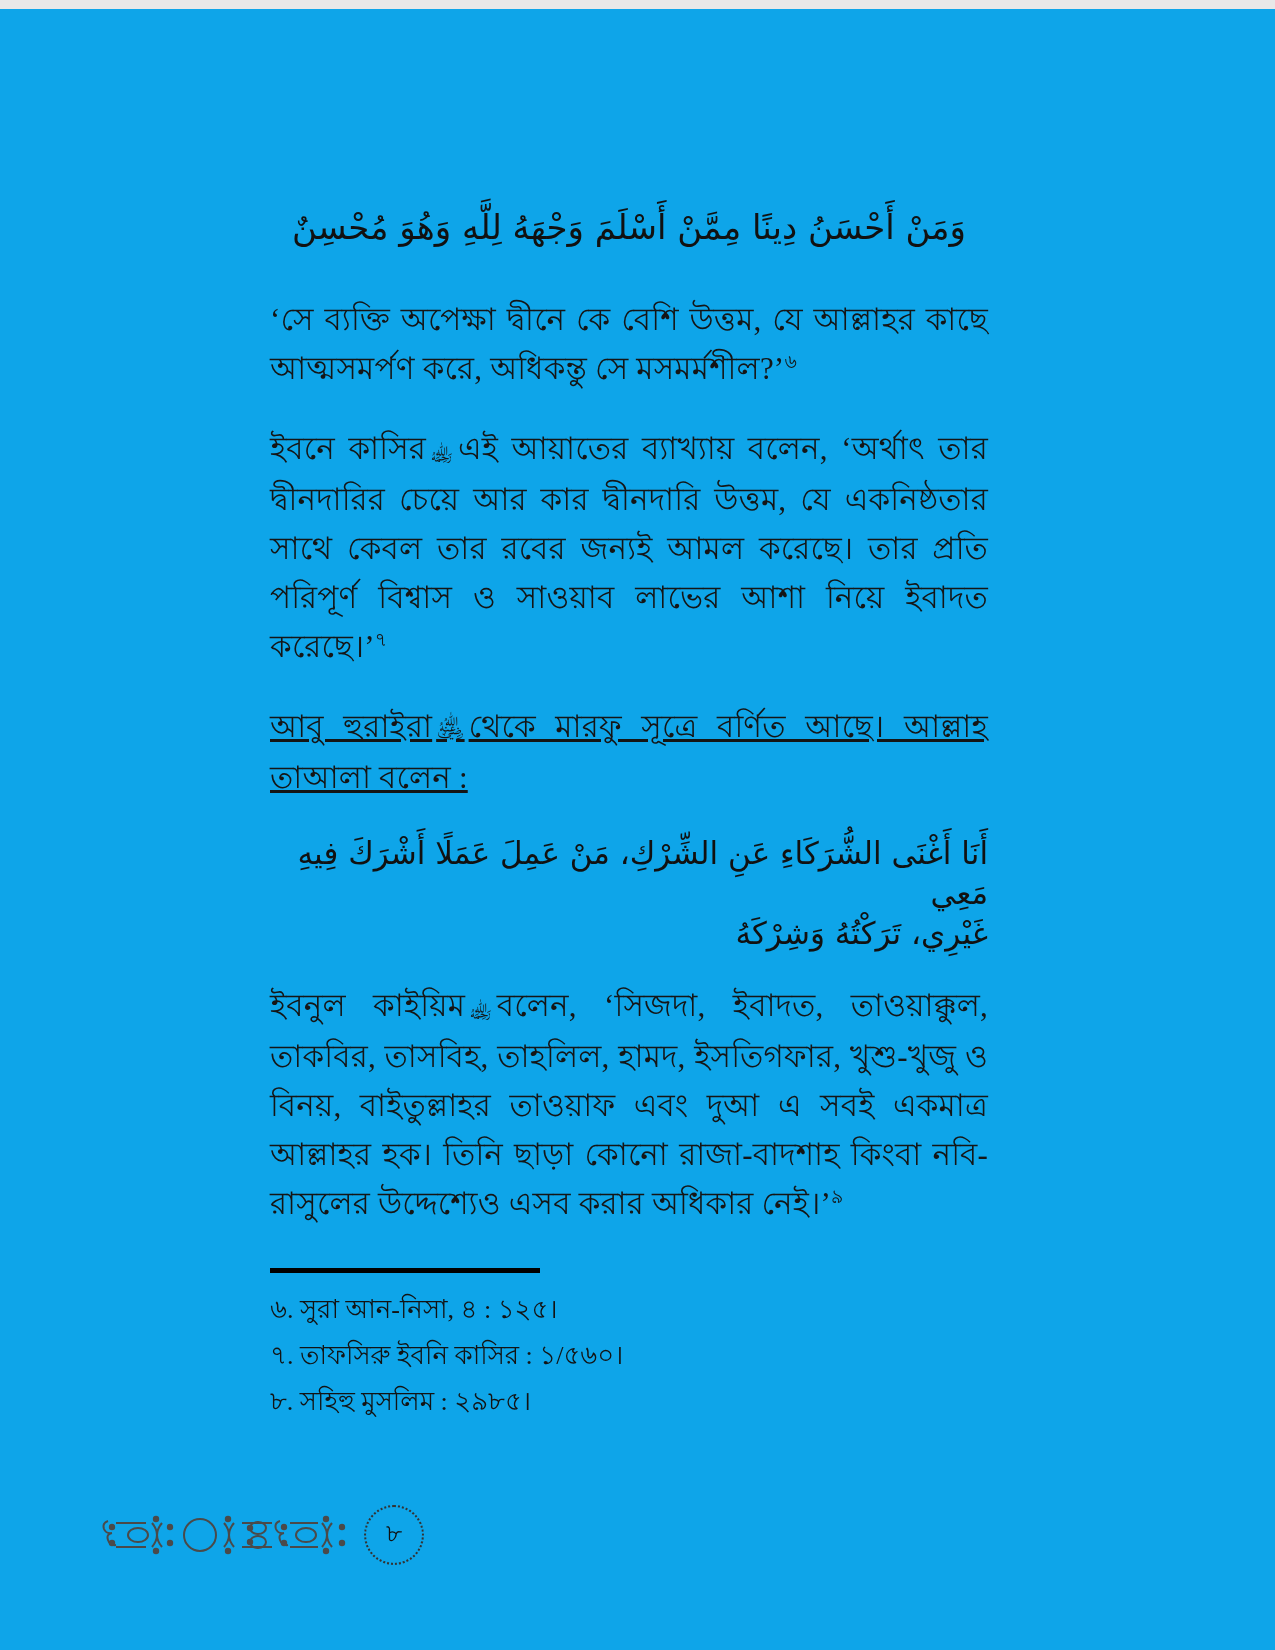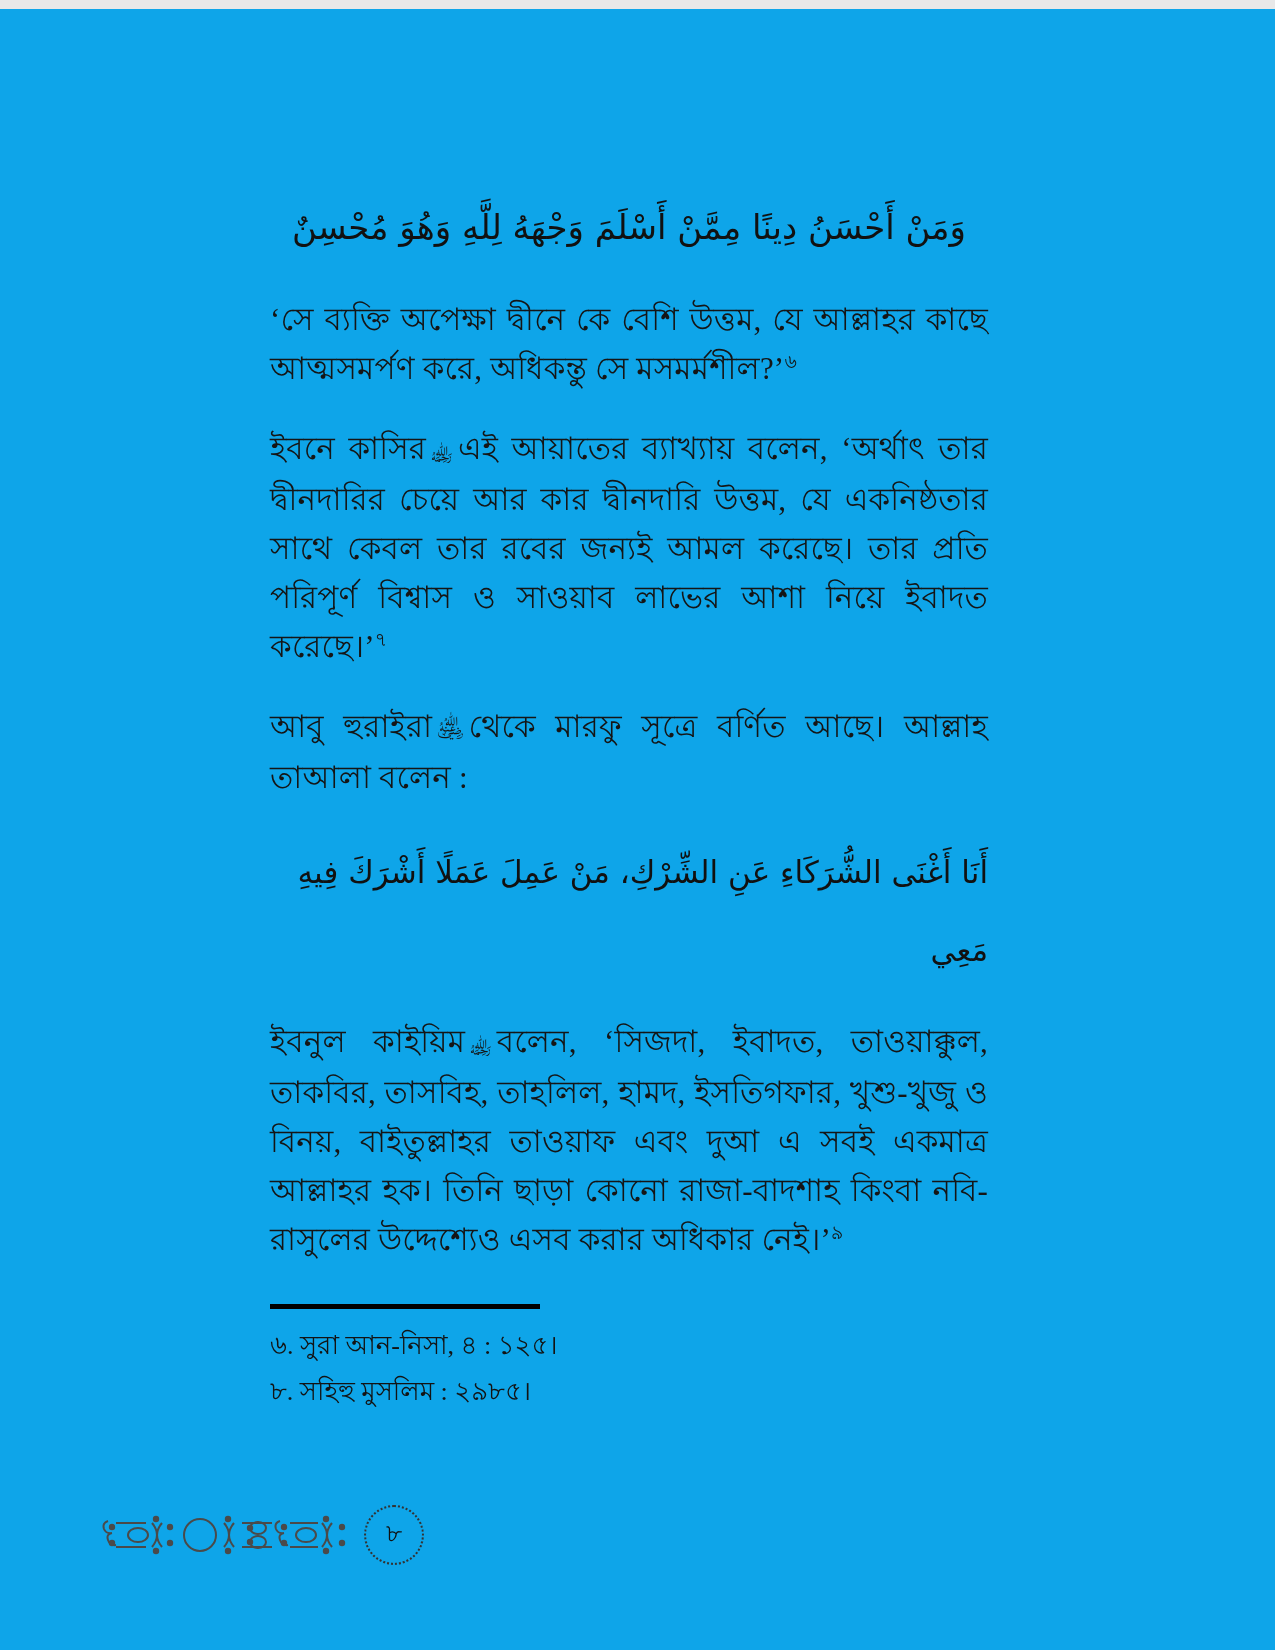--- a/index.html
+++ b/index.html
@@ -31,27 +31,27 @@
     line-height: 64px;
   }
   .bn-para {
     text-align: justify;
     font-size: 31px;
     line-height: 49px;
     letter-spacing: 0.2px;
   }
   .p-translation { margin-top: 36px; }
   .p-ibn-kathir  { margin-top: 28px; }
-  .p-abu-huraira { margin-top: 30px; }
+  .p-abu-huraira { margin-top: 30px; text-decoration: underline; }
   .p-hadith-tr   { margin-top: 22px; }
   .p-qayyim      { margin-top: 28px; }
   .arabic-hadith {
     margin-top: 16px;
     font-size: 31px;
-    line-height: 78px;
+    line-height: 40px;
     text-align: right;
   }
   sup.fn-ref {
     font-size: 19px;
     line-height: 0;
     vertical-align: super;
   }
   .honorific {
     font-family: "DejaVu Sans", sans-serif;
     font-size: 26px;
@@ -100,29 +100,31 @@
     <div class="arabic arabic-verse">وَمَنْ أَحْسَنُ دِينًا مِمَّنْ أَسْلَمَ وَجْهَهُ لِلَّهِ وَهُوَ مُحْسِنٌ</div>
 
     <p class="bn-para p-translation"><span>‘সে ব্যক্তি অপেক্ষা দ্বীনে কে বেশি উত্তম, যে আল্লাহর কাছে আত্মসমর্পণ করে, অধিকন্তু সে মসমর্মশীল?’</span><sup class="fn-ref">৬</sup></p>
 
     <p class="bn-para p-ibn-kathir"><span>ইবনে কাসির</span><span class="honorific">﵀</span><span>এই আয়াতের ব্যাখ্যায় বলেন, ‘অর্থাৎ তার দ্বীনদারির চেয়ে আর কার দ্বীনদারি উত্তম, যে একনিষ্ঠতার সাথে কেবল তার রবের জন্যই আমল করেছে। তার প্রতি পরিপূর্ণ বিশ্বাস ও সাওয়াব লাভের আশা নিয়ে ইবাদত করেছে।’</span><sup class="fn-ref">৭</sup></p>
 
     <p class="bn-para p-abu-huraira"><span>আবু হুরাইরা</span><span class="honorific">﵁</span><span>থেকে মারফু সূত্রে বর্ণিত আছে। আল্লাহ তাআলা বলেন :</span></p>
 
     <div class="arabic arabic-hadith">
       <div>أَنَا أَغْنَى الشُّرَكَاءِ عَنِ الشِّرْكِ، مَنْ عَمِلَ عَمَلًا أَشْرَكَ فِيهِ مَعِي</div>
+      <div>غَيْرِي، تَرَكْتُهُ وَشِرْكَهُ</div>
     </div>
 
 
     <p class="bn-para p-qayyim"><span>ইবনুল কাইয়িম</span><span class="honorific">﵀</span><span>বলেন, ‘সিজদা, ইবাদত, তাওয়াক্কুল, তাকবির, তাসবিহ, তাহলিল, হামদ, ইসতিগফার, খুশু-খুজু ও বিনয়, বাইতুল্লাহর তাওয়াফ এবং দুআ এ সবই একমাত্র আল্লাহর হক। তিনি ছাড়া কোনো রাজা-বাদশাহ কিংবা নবি-রাসুলের উদ্দেশ্যেও এসব করার অধিকার নেই।’</span><sup class="fn-ref">৯</sup></p>
 
     <div class="fn-divider"></div>
 
     <div class="footnotes">
       <div class="footnote-item">৬. সুরা আন-নিসা, ৪ : ১২৫।</div>
+      <div class="footnote-item">৭. তাফসিরু ইবনি কাসির : ১/৫৬০।</div>
       <div class="footnote-item">৮. সহিহু মুসলিম : ২৯৮৫।</div>
 
     </div>
   </div>
 
   <div class="footer">
     <svg class="ornament" width="250" height="48" viewBox="0 0 250 48">
       <g stroke="#4a4a4a" stroke-width="2" fill="none">
         <path d="M8 10 q-6 2 -4 8 q2 5 8 4 q-6 1 -4 7 q2 6 8 5"></path>
         <path d="M16 12 h30 M16 36 h30"></path>

